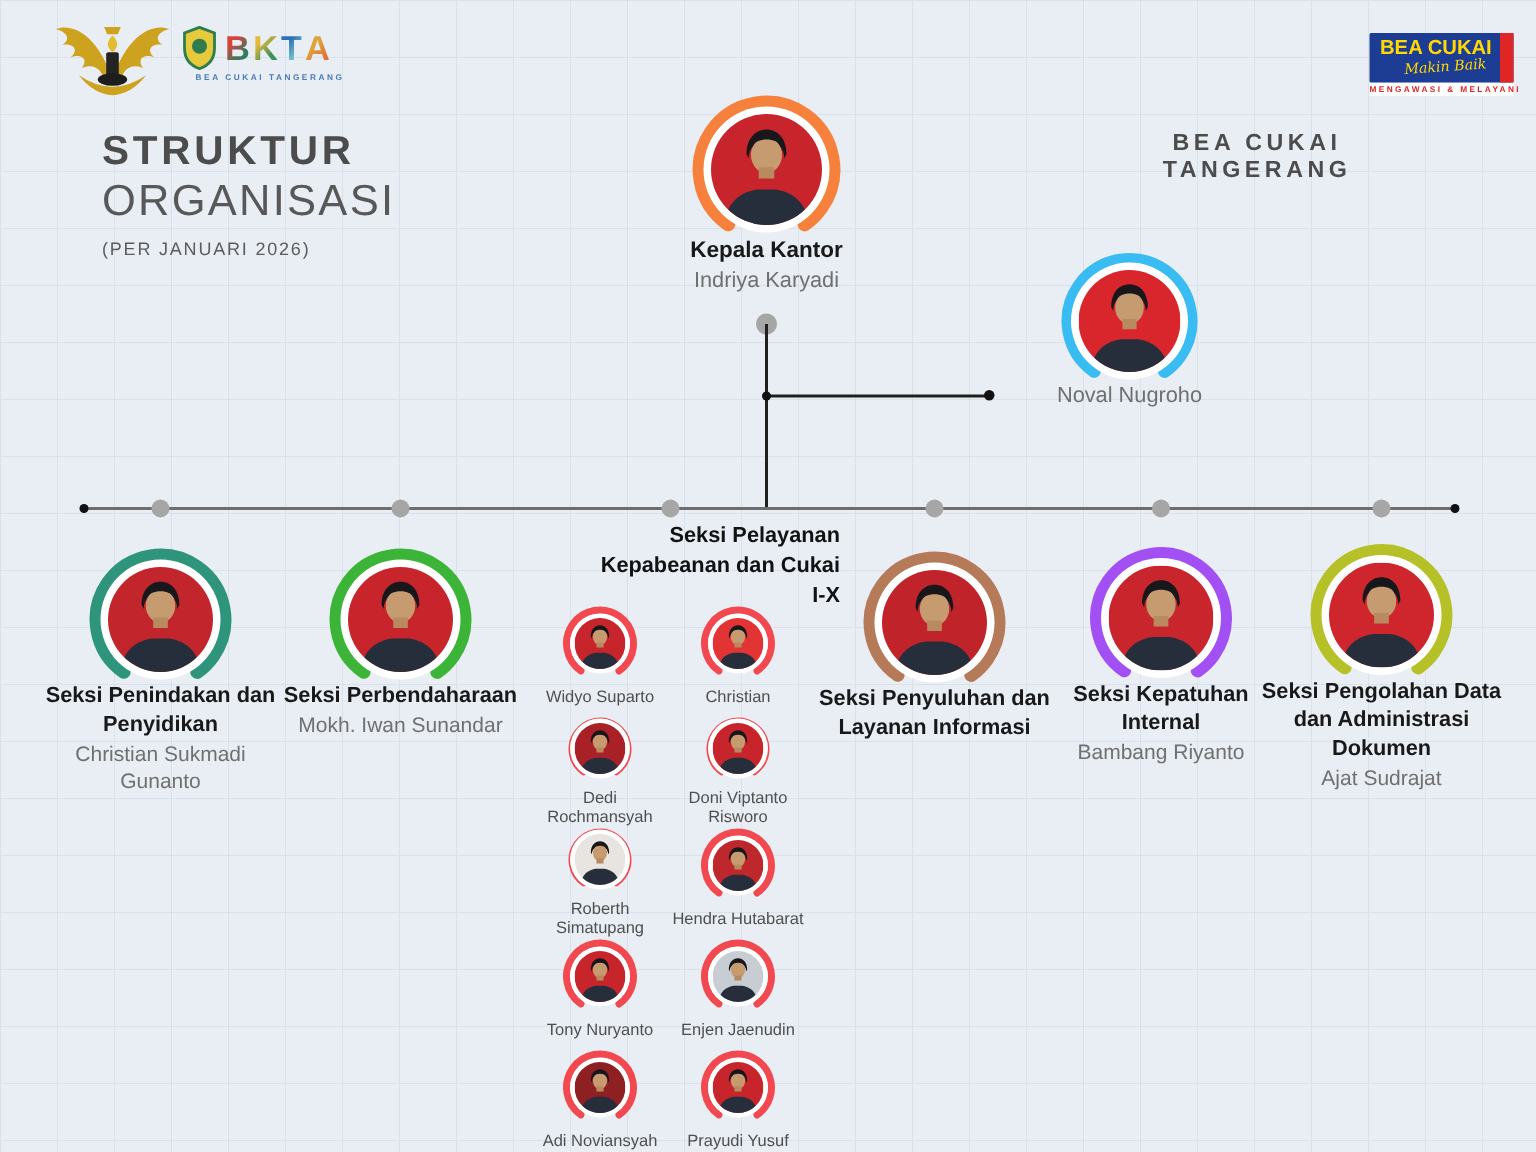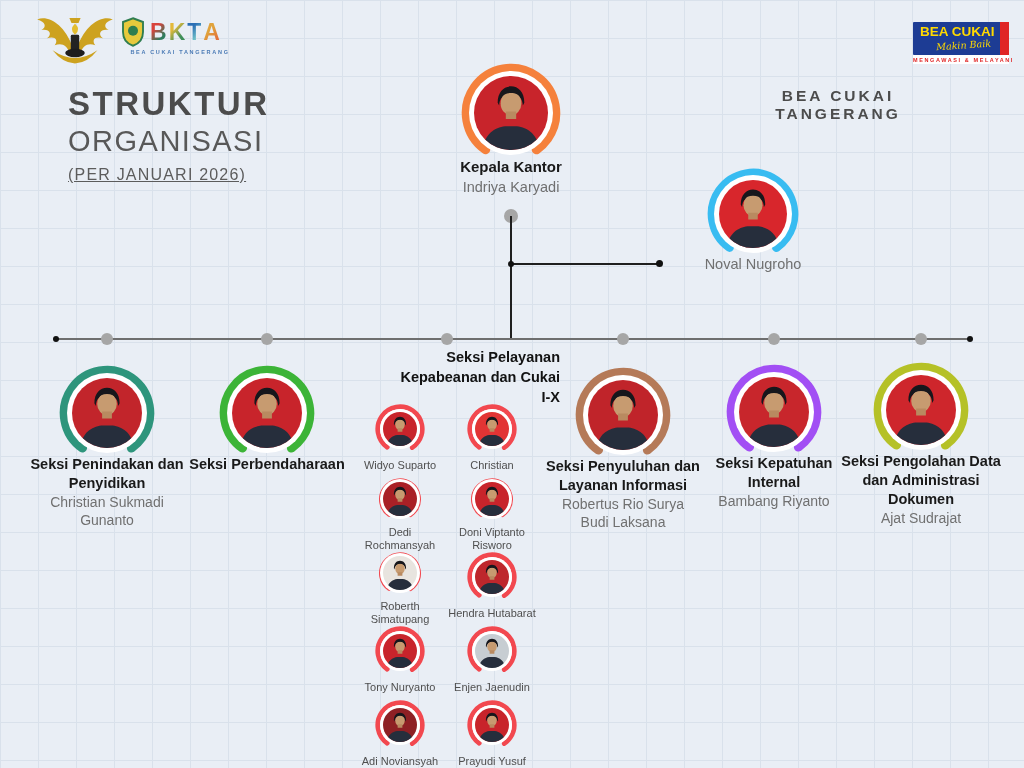--- a/index.html
+++ b/index.html
@@ -10,23 +10,23 @@
     position: relative; width: 1024px; height: 768px; overflow: hidden;
     background-color: #e9eef5;
     background-image:
       linear-gradient(#d9e1eb 1px, transparent 1px),
       linear-gradient(90deg, #d9e1eb 1px, transparent 1px);
     background-size: 38px 38px;
   }
 
   
   .title-block { position:absolute; left:68px; top:85px; }
-  .t1 { font-size:33px; font-weight:700; color:#4c4c4c; letter-spacing:2.5px; }
+  .t1 { font-size:27px; font-weight:700; color:#4c4c4c; letter-spacing:2.5px; }
   .t2 { font-size:29px; font-weight:400; color:#585858; letter-spacing:1.5px; margin-top:2px; }
-  .t3 { font-size:16px; color:#5c5c5c; letter-spacing:1.2px; margin-top:8px;text-decoration:underline; }
+  .t3 { font-size:12px; color:#5c5c5c; letter-spacing:1.2px; margin-top:8px; }
 
   .org-name { position:absolute; left:718px; top:87px; width:240px; text-align:center;
     font-size:15.5px; font-weight:700; letter-spacing:3px; color:#4c4c4c; }
 
   .djbc-logo { position:absolute; left:33px; top:8px; width:84px; height:62px; }
 
   .bkta-logo { position:absolute; left:120px; top:17px; width:120px; }
   .bkta-row { display:flex; align-items:center; gap:4px; }
   .bkta-letters { display:flex; gap:2px; }
   .bkta-letter { font-size:23px; font-weight:800; line-height:1;
@@ -230,20 +230,21 @@
         <path d="M32 36c0-14 8-22 18-22s18 8 18 22l-2 4c0-10-7-16-16-16s-16 6-16 16z" fill="#17171c"></path>
         <ellipse cx="50" cy="37" rx="14" ry="16" fill="#c79b70"></ellipse>
         <path d="M36 30c1-8 6-12 14-12s13 4 14 12c-3-5-8-7-14-7s-11 2-14 7z" fill="#17171c"></path>
         <path d="M43 48h14v10H43z" fill="#b98a60"></path>
         <path d="M12 100c2-22 16-30 30-32h16c14 2 28 10 30 32z" fill="#262e3c"></path>
       </svg>
     </div>
       </div>
     <div class="plabel">
       <div class="ptitle">Seksi Perbendaharaan</div>
+      <div class="pname">Mokh. Iwan Sunandar</div>
     </div>
   </div>
 
   <div class="person p96" style="left:575px;top:367px">
     <svg class="ring" viewBox="0 0 100 100">
       <circle cx="50" cy="50" r="44.5" fill="none" stroke-width="9.5" stroke-linecap="round" stroke-dasharray="225 55" transform="rotate(125 50 50)" stroke="#B57A58"></circle>
     </svg>
     <div class="photo">
         <div class="pimg">
       <svg viewBox="0 0 100 100">
@@ -252,22 +253,20 @@
         <ellipse cx="50" cy="37" rx="14" ry="16" fill="#c79b70"></ellipse>
         <path d="M36 30c1-8 6-12 14-12s13 4 14 12c-3-5-8-7-14-7s-11 2-14 7z" fill="#17171c"></path>
         <path d="M43 48h14v10H43z" fill="#b98a60"></path>
         <path d="M12 100c2-22 16-30 30-32h16c14 2 28 10 30 32z" fill="#262e3c"></path>
       </svg>
     </div>
       </div>
     <div class="plabel">
       <div class="ptitle">Seksi Penyuluhan dan
 Layanan Informasi</div>
-      <div class="pname">Robertus Rio Surya
-Budi Laksana</div>
     </div>
   </div>
 
   <div class="person p96" style="left:726px;top:364px">
     <svg class="ring" viewBox="0 0 100 100">
       <circle cx="50" cy="50" r="44.5" fill="none" stroke-width="9.5" stroke-linecap="round" stroke-dasharray="225 55" transform="rotate(125 50 50)" stroke="#A24FF4"></circle>
     </svg>
     <div class="photo">
         <div class="pimg">
       <svg viewBox="0 0 100 100">

